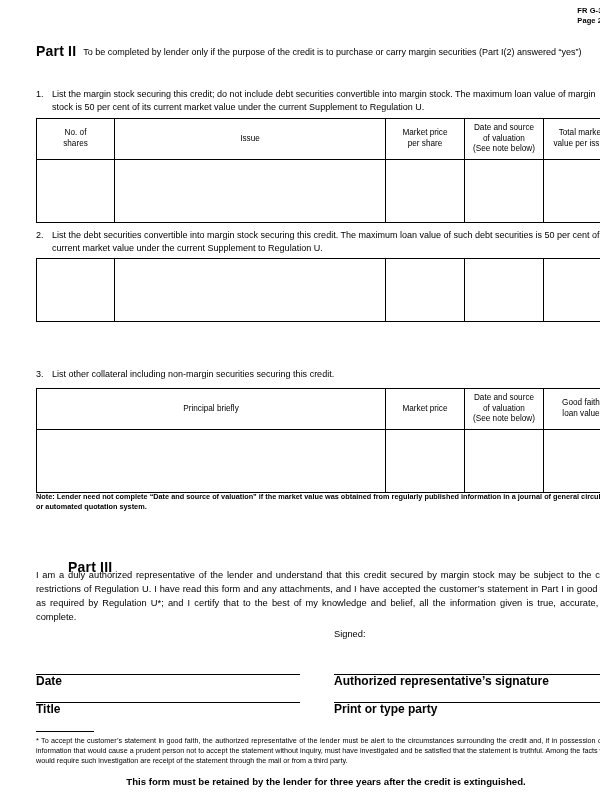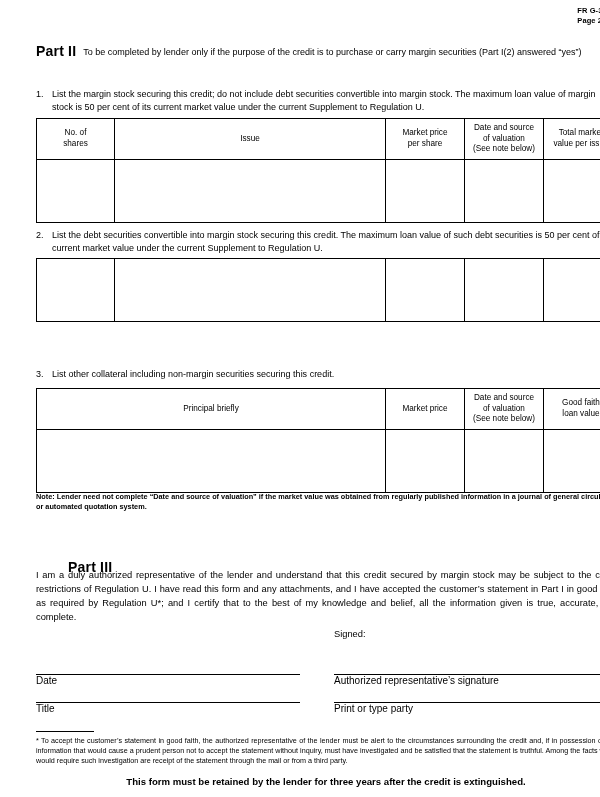--- a/index.html
+++ b/index.html
@@ -131,22 +131,23 @@
     line-height: 13px;
   }
 
   
   .sig-line {
     position: absolute;
     border-top: 1.4px solid #000000;
   }
   .sig-cap {
     position: absolute;
-    font-size: 10px;
+    font-size: 12px;
     line-height: 10px;
+    font-weight: bold;
   }
 
   
   .fn-rule {
     position: absolute;
     left: 10px;
     top: 731px;
     width: 58px;
     border-top: 1.2px solid #000000;
   }

